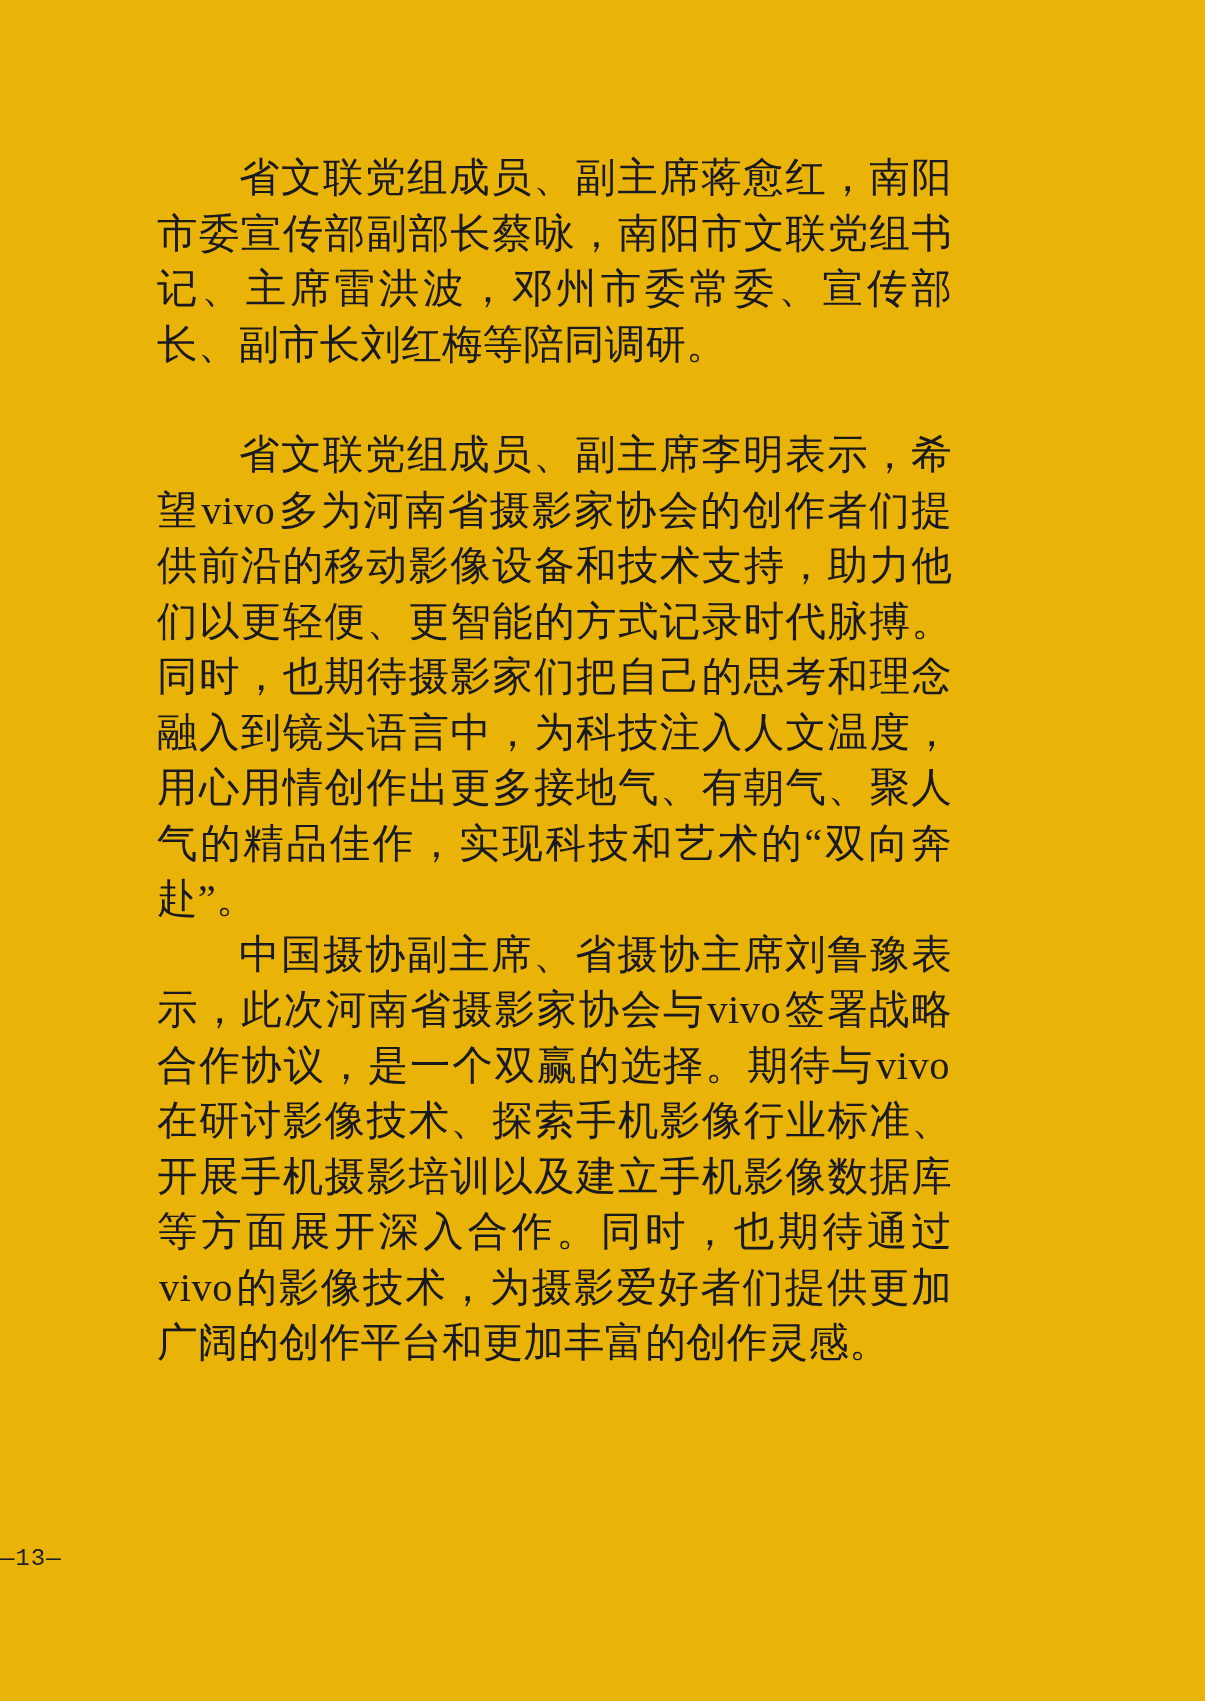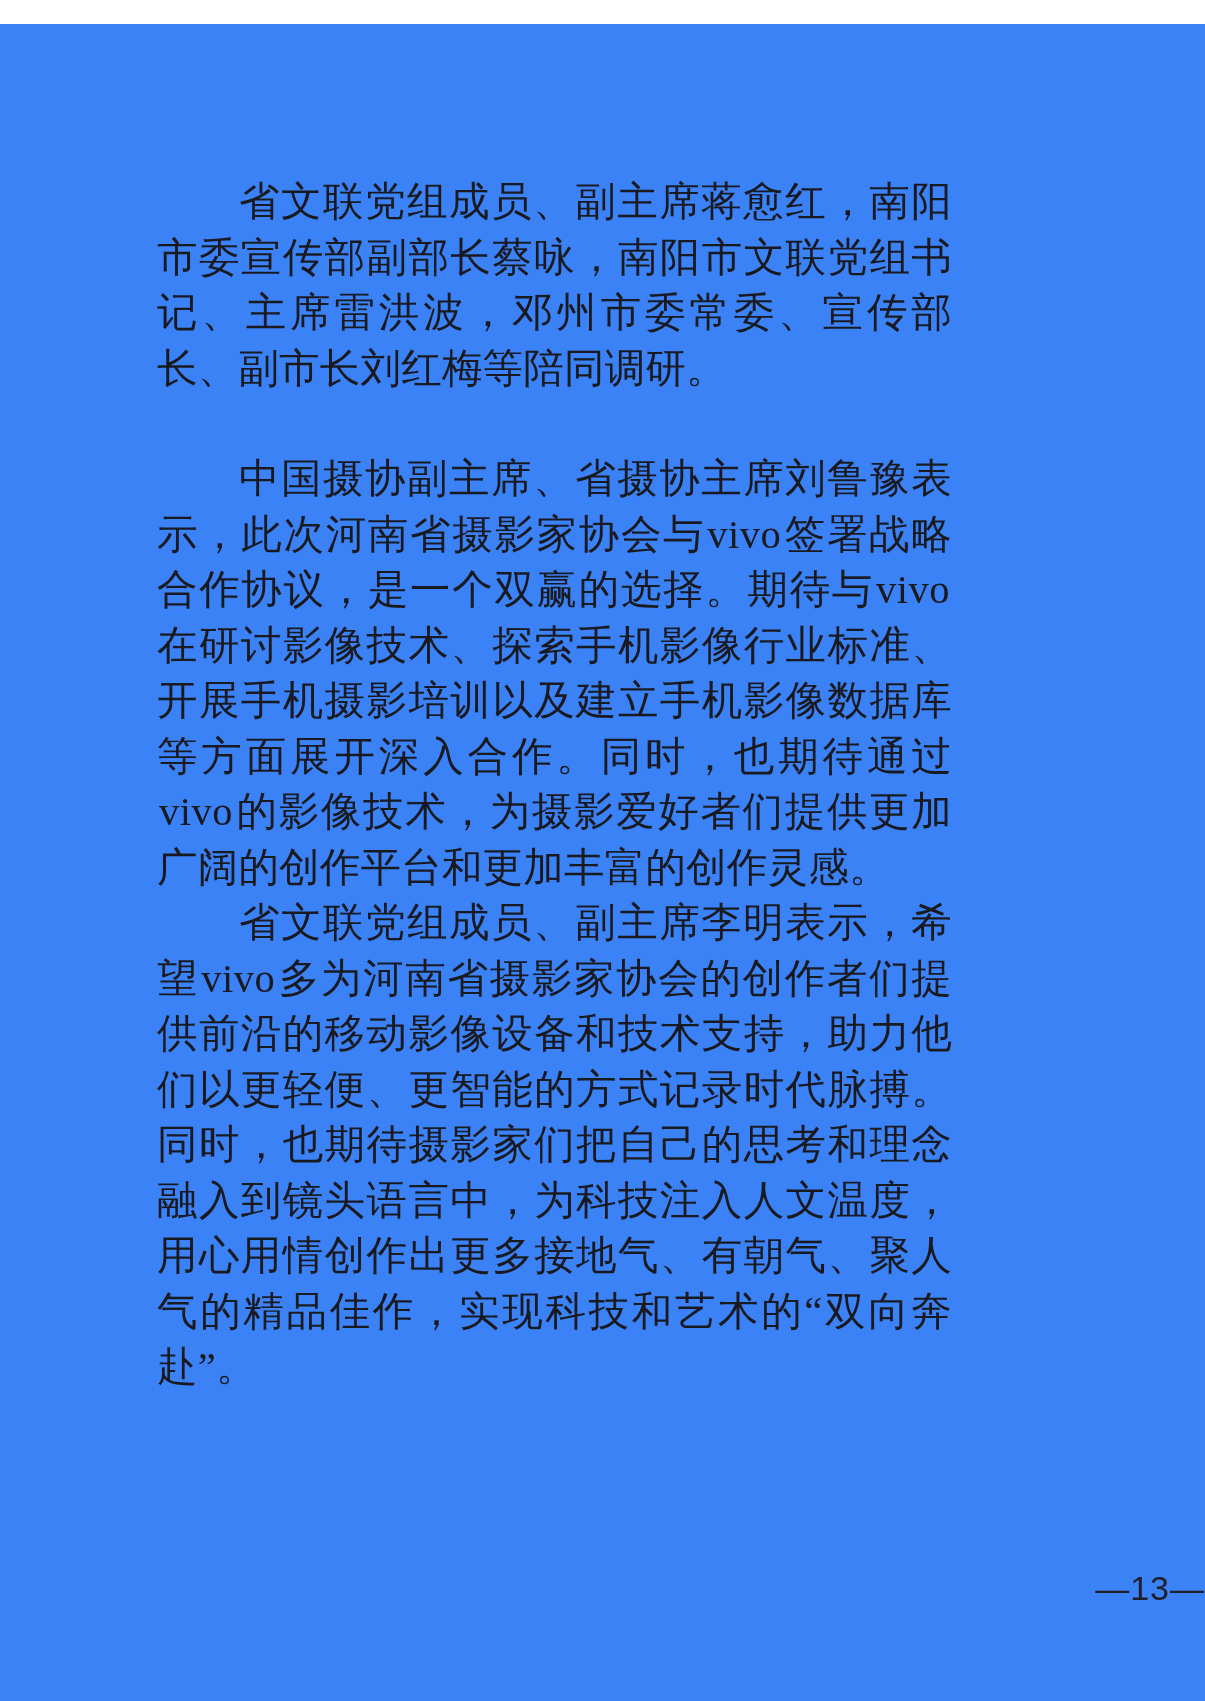--- a/index.html
+++ b/index.html
@@ -12,24 +12,23 @@
     height: 1701px;
     position: relative;
     font-family: "Liberation Serif", "DejaVu Serif", serif;
     color: #1b1b23;
     overflow: hidden;
   }
 
   .page {
     position: absolute;
     inset: 0;
-    background: #3b82f6;
+    background: #eab308;
     display: flex;
     flex-direction: column;
-    margin-top: 24px;
   }
 
   
   .content {
     position: absolute;
     left: 157px;
     top: 150px;
     width: 795px;
   }
 
@@ -71,44 +70,44 @@
   .date-run {
     padding-left: 18px;
     letter-spacing: 1px;
   }
 
   .footer {
     position: absolute;
     left: 0;
     right: 0;
     top: 1545px;
-    text-align: right;
-    font-size: 34px;
+    text-align: left;
+    font-size: 24px;
     letter-spacing: 1px;
     color: #20202a;
-    font-family: Liberation Sans, sans-serif;
+    font-family: Liberation Mono, monospace;
   }
 </style>
 </head>
 <body>
 
 <div class="page">
 
   <div class="content">
 
     <p class="para indent">省文联党组成员、副主席蒋愈红，南阳市委宣传部副部长蔡咏，南阳市文联党组书记、主席雷洪波，邓州市委常委、宣传部长、副市长刘红梅等陪同调研。</p>
 
     <div class="gap-big"></div>
 
 
     <p class="para indent">
-      <span>中国摄协副主席、省摄协主席刘鲁豫表示，此次河南省摄影家协会与</span><span class="latin">vivo</span><span>签署战略合作协议，是一个双赢的选择。期待与</span><span class="latin">vivo</span><span>在研讨影像技术、探索手机影像行业标准、开展手机摄影培训以及建立手机影像数据库等方面展开深入合作。同时，也期待通过</span><span class="latin">vivo</span><span>的影像技术，为摄影爱好者们提供更加广阔的创作平台和更加丰富的创作灵感。</span>
+      <span>省文联党组成员、副主席李明表示，希望</span><span class="latin">vivo</span><span>多为河南省摄影家协会的创作者们提供前沿的移动影像设备和技术支持，助力他们以更轻便、更智能的方式记录时代脉搏。同时，也期待摄影家们把自己的思考和理念融入到镜头语言中，为科技注入人文温度，用心用情创作出更多接地气、有朝气、聚人气的精品佳作，实现科技和艺术的“双向奔赴”。</span>
     </p>
 
     <p class="para indent">
-      <span>省文联党组成员、副主席李明表示，希望</span><span class="latin">vivo</span><span>多为河南省摄影家协会的创作者们提供前沿的移动影像设备和技术支持，助力他们以更轻便、更智能的方式记录时代脉搏。同时，也期待摄影家们把自己的思考和理念融入到镜头语言中，为科技注入人文温度，用心用情创作出更多接地气、有朝气、聚人气的精品佳作，实现科技和艺术的“双向奔赴”。</span>
+      <span>中国摄协副主席、省摄协主席刘鲁豫表示，此次河南省摄影家协会与</span><span class="latin">vivo</span><span>签署战略合作协议，是一个双赢的选择。期待与</span><span class="latin">vivo</span><span>在研讨影像技术、探索手机影像行业标准、开展手机摄影培训以及建立手机影像数据库等方面展开深入合作。同时，也期待通过</span><span class="latin">vivo</span><span>的影像技术，为摄影爱好者们提供更加广阔的创作平台和更加丰富的创作灵感。</span>
     </p>
 
   </div>
 
   <div class="footer">—13—</div>
 
 </div>
 
 </body></html>

